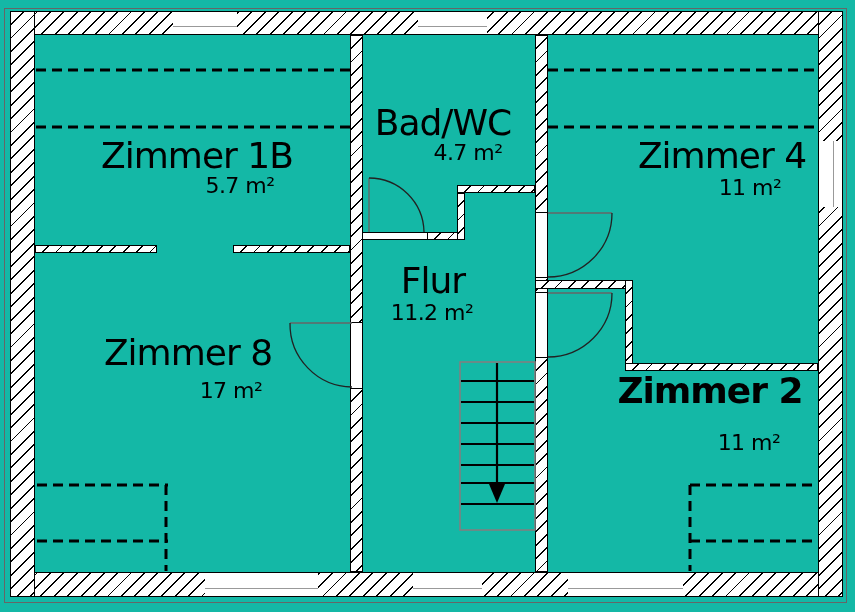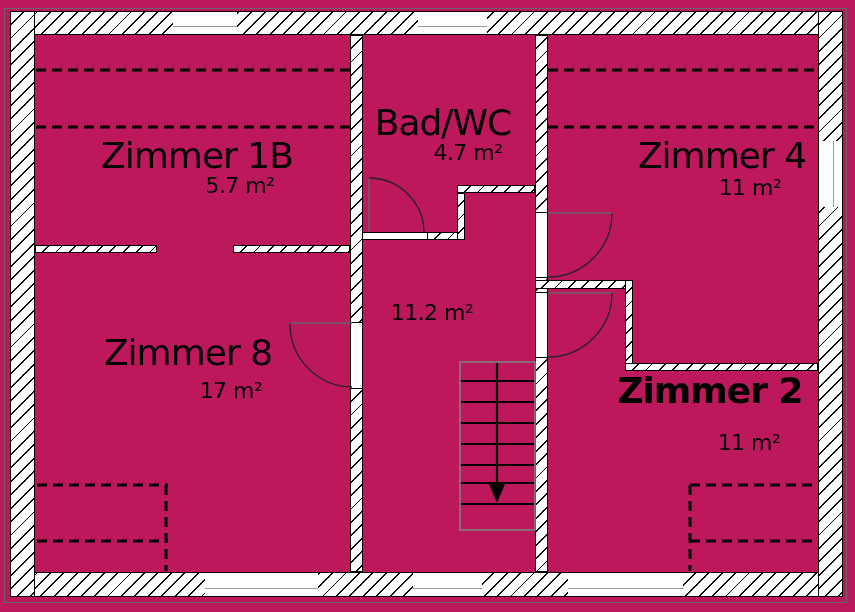--- a/index.html
+++ b/index.html
@@ -1,16 +1,16 @@
 <!DOCTYPE html>
 <html><head>
 <meta charset="utf-8">
 <style>
   html,body{margin:0;padding:0;background:#fff;}
-  .plan{position:relative;width:855px;height:612px;background:#be185d;overflow:hidden;
+  .plan{position:relative;width:855px;height:612px;background:#14b8a6;overflow:hidden;
         font-family:"DejaVu Sans","Liberation Sans",sans-serif;color:#000;}
   .frame{position:absolute;left:4px;top:8px;width:841px;height:593px;border:1px solid #666;}
   .wall{position:absolute;box-sizing:border-box;border:1px solid #000;background-color:#fff;
         background-image:repeating-linear-gradient(135deg,rgba(255,255,255,0) 0px,rgba(255,255,255,0) 8.2px,#000 8.2px,#000 9.5px);}
   .win-h{position:absolute;box-sizing:border-box;background:#fff;border-top:1px solid #000;border-bottom:1px solid #000;}
   .win-h .sill{position:absolute;left:0;right:0;top:64%;height:1px;background:#999;}
   .win-v{position:absolute;box-sizing:border-box;background:#fff;border-left:1px solid #000;border-right:1px solid #000;}
   .win-v .sill{position:absolute;top:0;bottom:0;left:60%;width:1px;background:#999;}
   .gap-v{position:absolute;box-sizing:border-box;background:#fff;border-left:1px solid #000;border-right:1px solid #000;}
   .gap-h{position:absolute;box-sizing:border-box;background:#fff;border-top:1px solid #000;border-bottom:1px solid #000;}
@@ -123,18 +123,19 @@
 
   <div class="lbl name" style="left:443px;top:104px;">Bad/WC</div>
   <div class="lbl area" style="left:468px;top:141px;">4.7 m²</div>
 
   <div class="lbl name" style="left:722px;top:137px;">Zimmer 4</div>
   <div class="lbl area" style="left:750px;top:176px;">11 m²</div>
 
   <div class="lbl name" style="left:188px;top:334px;">Zimmer 8</div>
   <div class="lbl area" style="left:231px;top:379px;">17 m²</div>
 
+  <div class="lbl name" style="left:433px;top:262px;">Flur</div>
   <div class="lbl area" style="left:432px;top:301px;text-align:center;">11.2 m²</div>
 
   <div class="lbl name" style="left:710px;top:372px;font-weight:bold;">Zimmer 2</div>
   <div class="lbl area" style="left:749px;top:431px;">11 m²</div>
 
 </div>
 
 </body></html>

